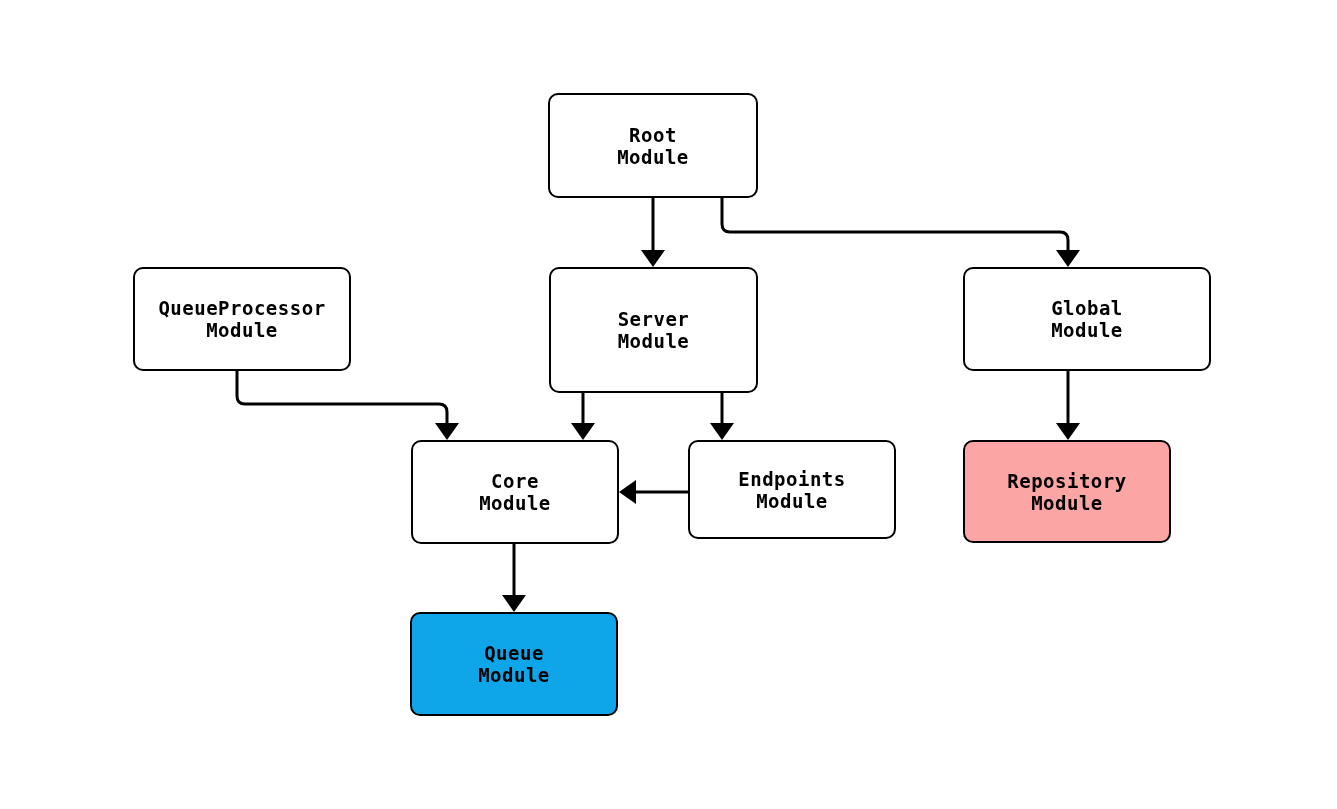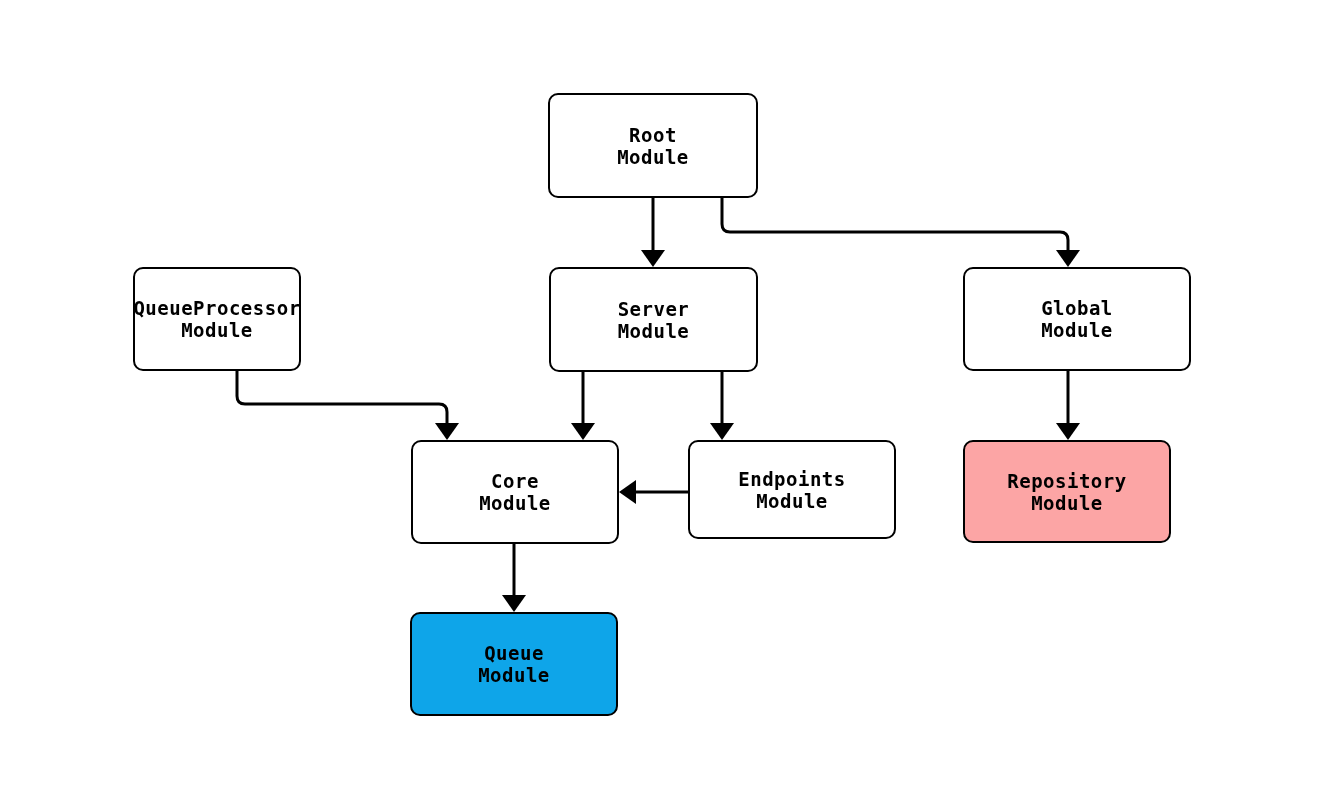--- a/index.html
+++ b/index.html
@@ -70,35 +70,35 @@
       <polygon points="514,612 502,595 526,595" fill="#000000"></polygon>
     </svg>
   <div id="nodes" class="nodes-layer">
   <div class="node" style="left: 548px; top: 93px; width: 210px; height: 105px; background: rgb(255, 255, 255); border-color: rgb(0, 0, 0);">
     <div class="node-label">
       <div>Root</div>
       <div>Module</div>
     </div>
   </div>
 
-  <div class="node" style="left: 133px; top: 267px; width: 168px; height: 104px; background: rgb(255, 255, 255); border-color: rgb(0, 0, 0);">
+  <div class="node" style="left: 133px; top: 267px; width: 218px; height: 104px; background: rgb(255, 255, 255); border-color: rgb(0, 0, 0);">
     <div class="node-label">
       <div>QueueProcessor</div>
       <div>Module</div>
     </div>
   </div>
 
-  <div class="node" style="left: 549px; top: 267px; width: 209px; height: 105px; background: rgb(255, 255, 255); border-color: rgb(0, 0, 0);">
+  <div class="node" style="left: 549px; top: 267px; width: 209px; height: 126px; background: rgb(255, 255, 255); border-color: rgb(0, 0, 0);">
     <div class="node-label">
       <div>Server</div>
       <div>Module</div>
     </div>
   </div>
 
-  <div class="node" style="left: 963px; top: 267px; width: 228px; height: 104px; background: rgb(255, 255, 255); border-color: rgb(0, 0, 0);">
+  <div class="node" style="left: 963px; top: 267px; width: 248px; height: 104px; background: rgb(255, 255, 255); border-color: rgb(0, 0, 0);">
     <div class="node-label">
       <div>Global</div>
       <div>Module</div>
     </div>
   </div>
 
   <div class="node" style="left: 411px; top: 440px; width: 208px; height: 104px; background: rgb(255, 255, 255); border-color: rgb(0, 0, 0);">
     <div class="node-label">
       <div>Core</div>
       <div>Module</div>

